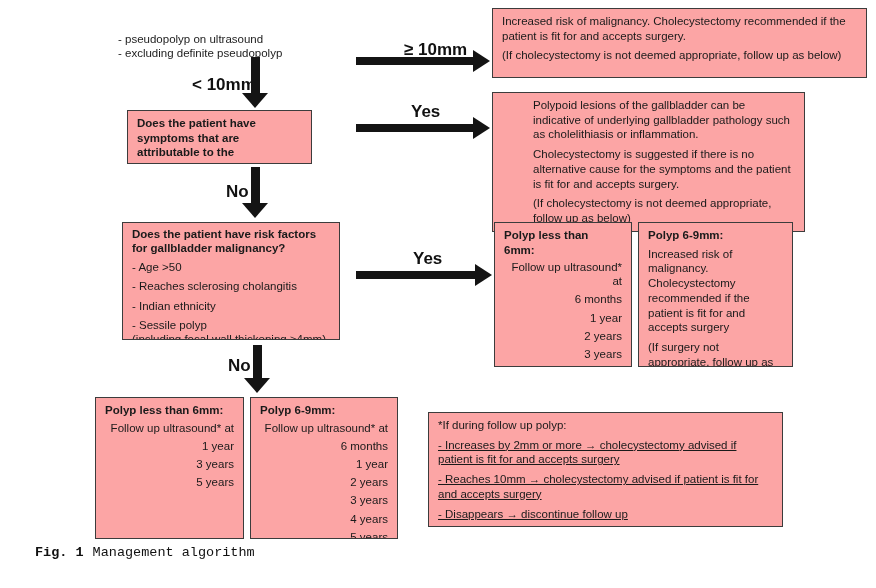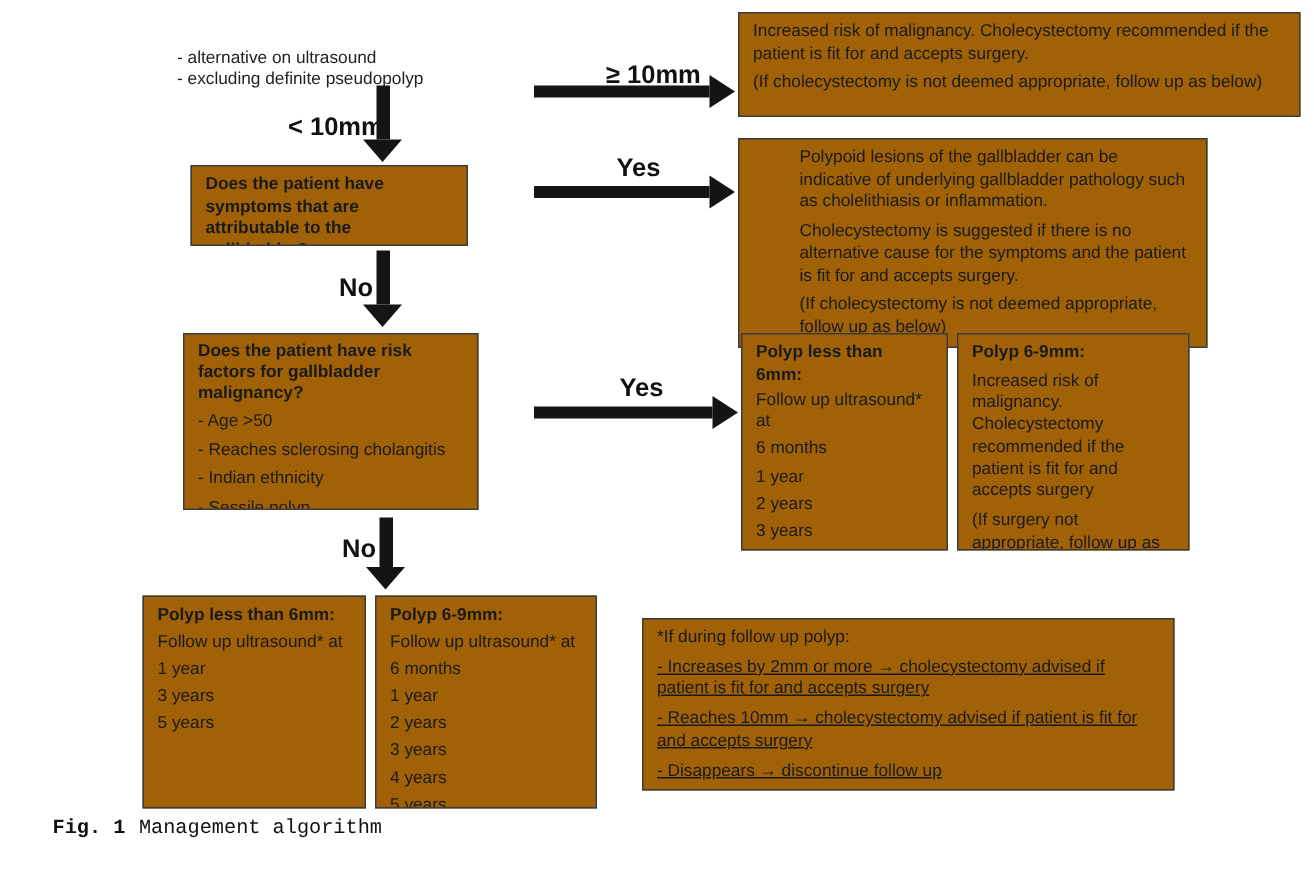--- a/index.html
+++ b/index.html
@@ -12,32 +12,32 @@
     color: #1c1c1c;
     overflow: hidden;
   }
   .abs { position: absolute; }
   .page-title { font-size: 20px; font-weight: 500; letter-spacing: 0.2px; color:#151515; }
   .subtitle { font-size: 11.5px; line-height: 13.5px; color:#222; }
 
   .box {
     position: absolute;
     border: 1.6px solid #3c3c3c;
-    background: #a16207;
+    background: #fca5a5;
     padding: 5px 9px;
     font-size: 11.5px;
     line-height: 1.28;
     color: #1a1a1a;
     overflow: hidden;
   }
   .box p { margin: 0 0 5px 0; }
   .box p:last-child { margin-bottom: 0; }
   .bt { font-weight: bold; margin-bottom: 4px; }
   .bold-text { font-weight: bold; }
-  .sched .ln { margin-bottom: 4.4px; line-height: 1.2; }
+  .sched .ln { margin-bottom: 4.4px; line-height: 1.2; text-align: right; }
   .qbox .item { margin-top: 5.5px; }
   .qbox .item.tight { margin-top: 0; }
   .fnote .item { margin-top: 5px; text-decoration: underline; }
 
   .flow-label {
     position: absolute;
     font-weight: bold;
     font-size: 17px;
     color: #111;
     white-space: nowrap;
@@ -66,21 +66,21 @@
     font-size: 13.5px;
     color: #111;
   }
   .caption .cap-label { font-weight: bold; margin-right: 9px; }
 </style>
 </head>
 <body>
 
 <div id="canvas">
 
-  <div class="abs subtitle" style="left:118px; top:33px;">- alternative on ultrasound</div>
+  <div class="abs subtitle" style="left:118px; top:33px;">- pseudopolyp on ultrasound</div>
   <div class="abs subtitle" style="left:118px; top:46.5px;">- excluding definite pseudopolyp</div>
 
   <div class="flow-label" style="left:404px; top:40px;">≥ 10mm</div>
   <div class="arrow-h" style="left:356px; top:50px; width:134px; height:22px;">
     <div class="shaft"></div>
     <div class="head"></div>
   </div>
 
   <div class="flow-label" style="left:192px; top:75px;">&lt; 10mm</div>
   <div class="arrow-v" style="left:242px; top:57px; width:26px; height:51px;">
@@ -108,21 +108,21 @@
     <p>Cholecystectomy is suggested if there is no alternative cause for the symptoms and the patient is fit for and accepts surgery.</p>
     <p>(If cholecystectomy is not deemed appropriate, follow up as below)</p>
   </div>
 
   <div class="flow-label" style="left:226px; top:182px;">No</div>
   <div class="arrow-v" style="left:242px; top:167px; width:26px; height:51px;">
     <div class="shaft"></div>
     <div class="head"></div>
   </div>
 
-  <div class="box qbox" style="left:122px; top:222px; width:197px; height:118px; line-height:1.2;">
+  <div class="box qbox" style="left:122px; top:222px; width:218px; height:118px; line-height:1.2;">
     <div class="bold-text">Does the patient have risk factors for gallbladder malignancy?</div>
     <div class="item">- Age &gt;50</div>
     <div class="item">- Reaches sclerosing cholangitis</div>
     <div class="item">- Indian ethnicity</div>
     <div class="item">- Sessile polyp</div>
     <div class="item tight">(including focal wall thickening &gt;4mm)</div>
   </div>
 
   <div class="flow-label" style="left:413px; top:249px;">Yes</div>
   <div class="arrow-h" style="left:356px; top:264px; width:136px; height:22px;">

